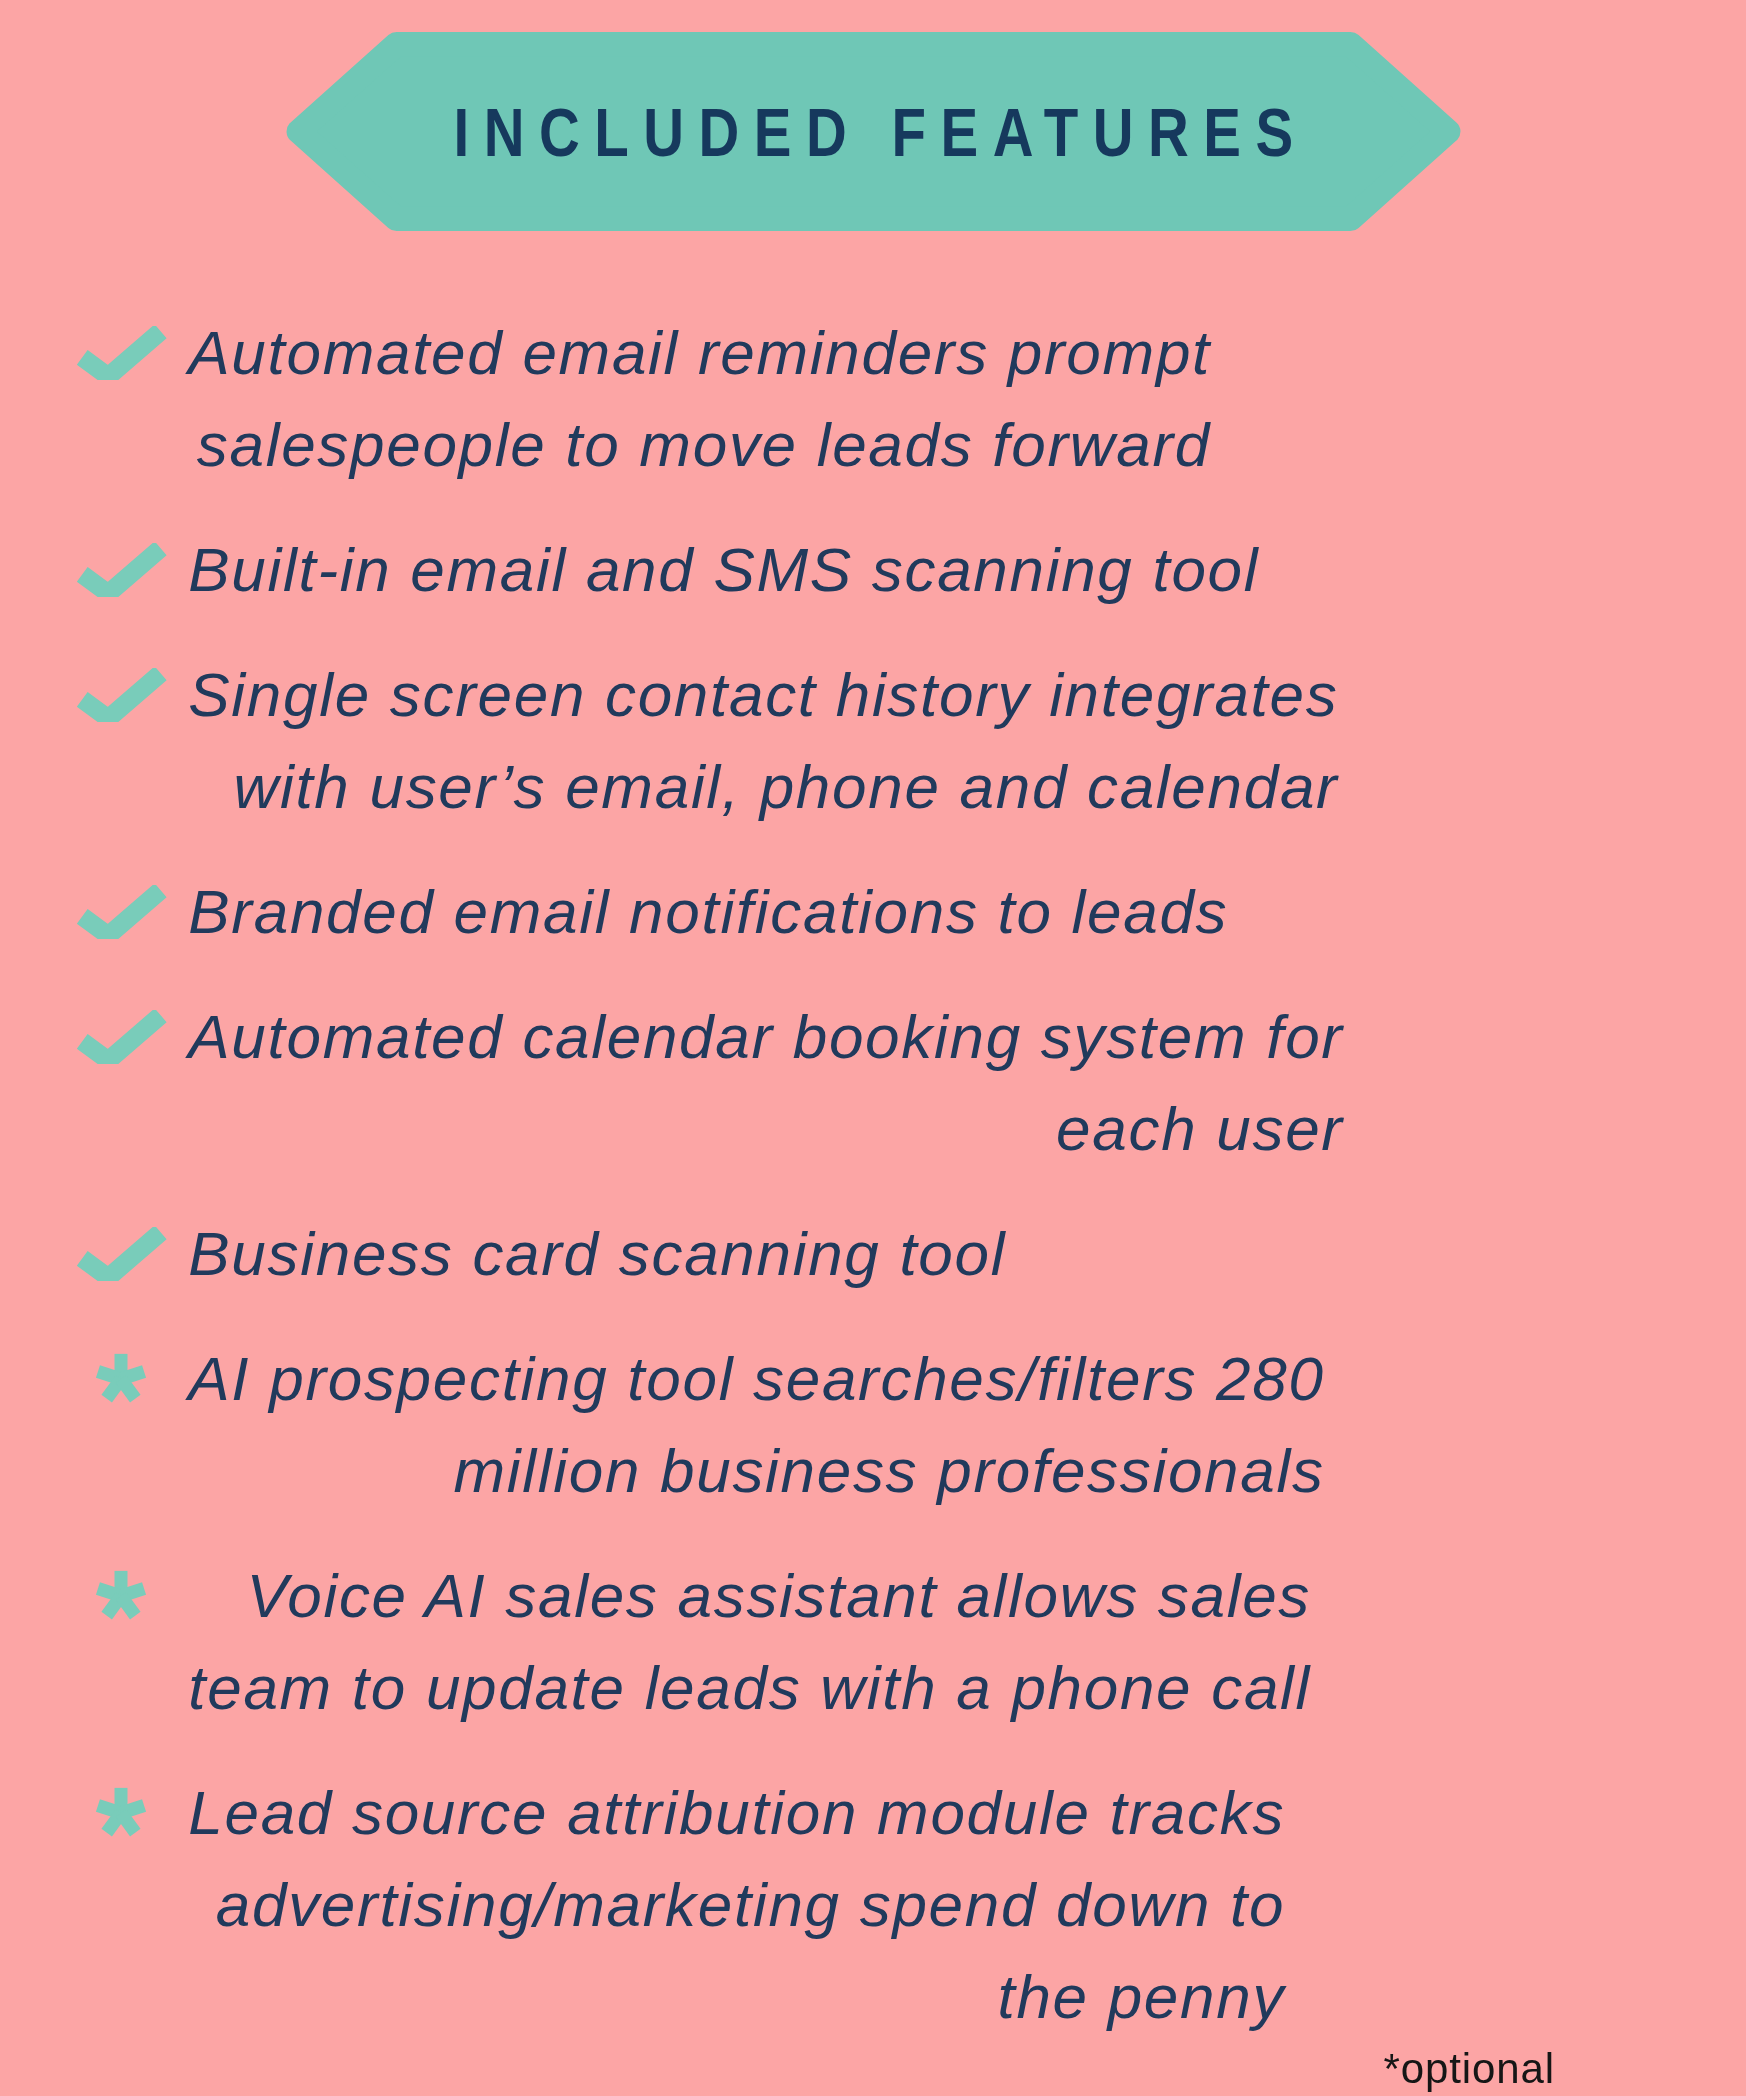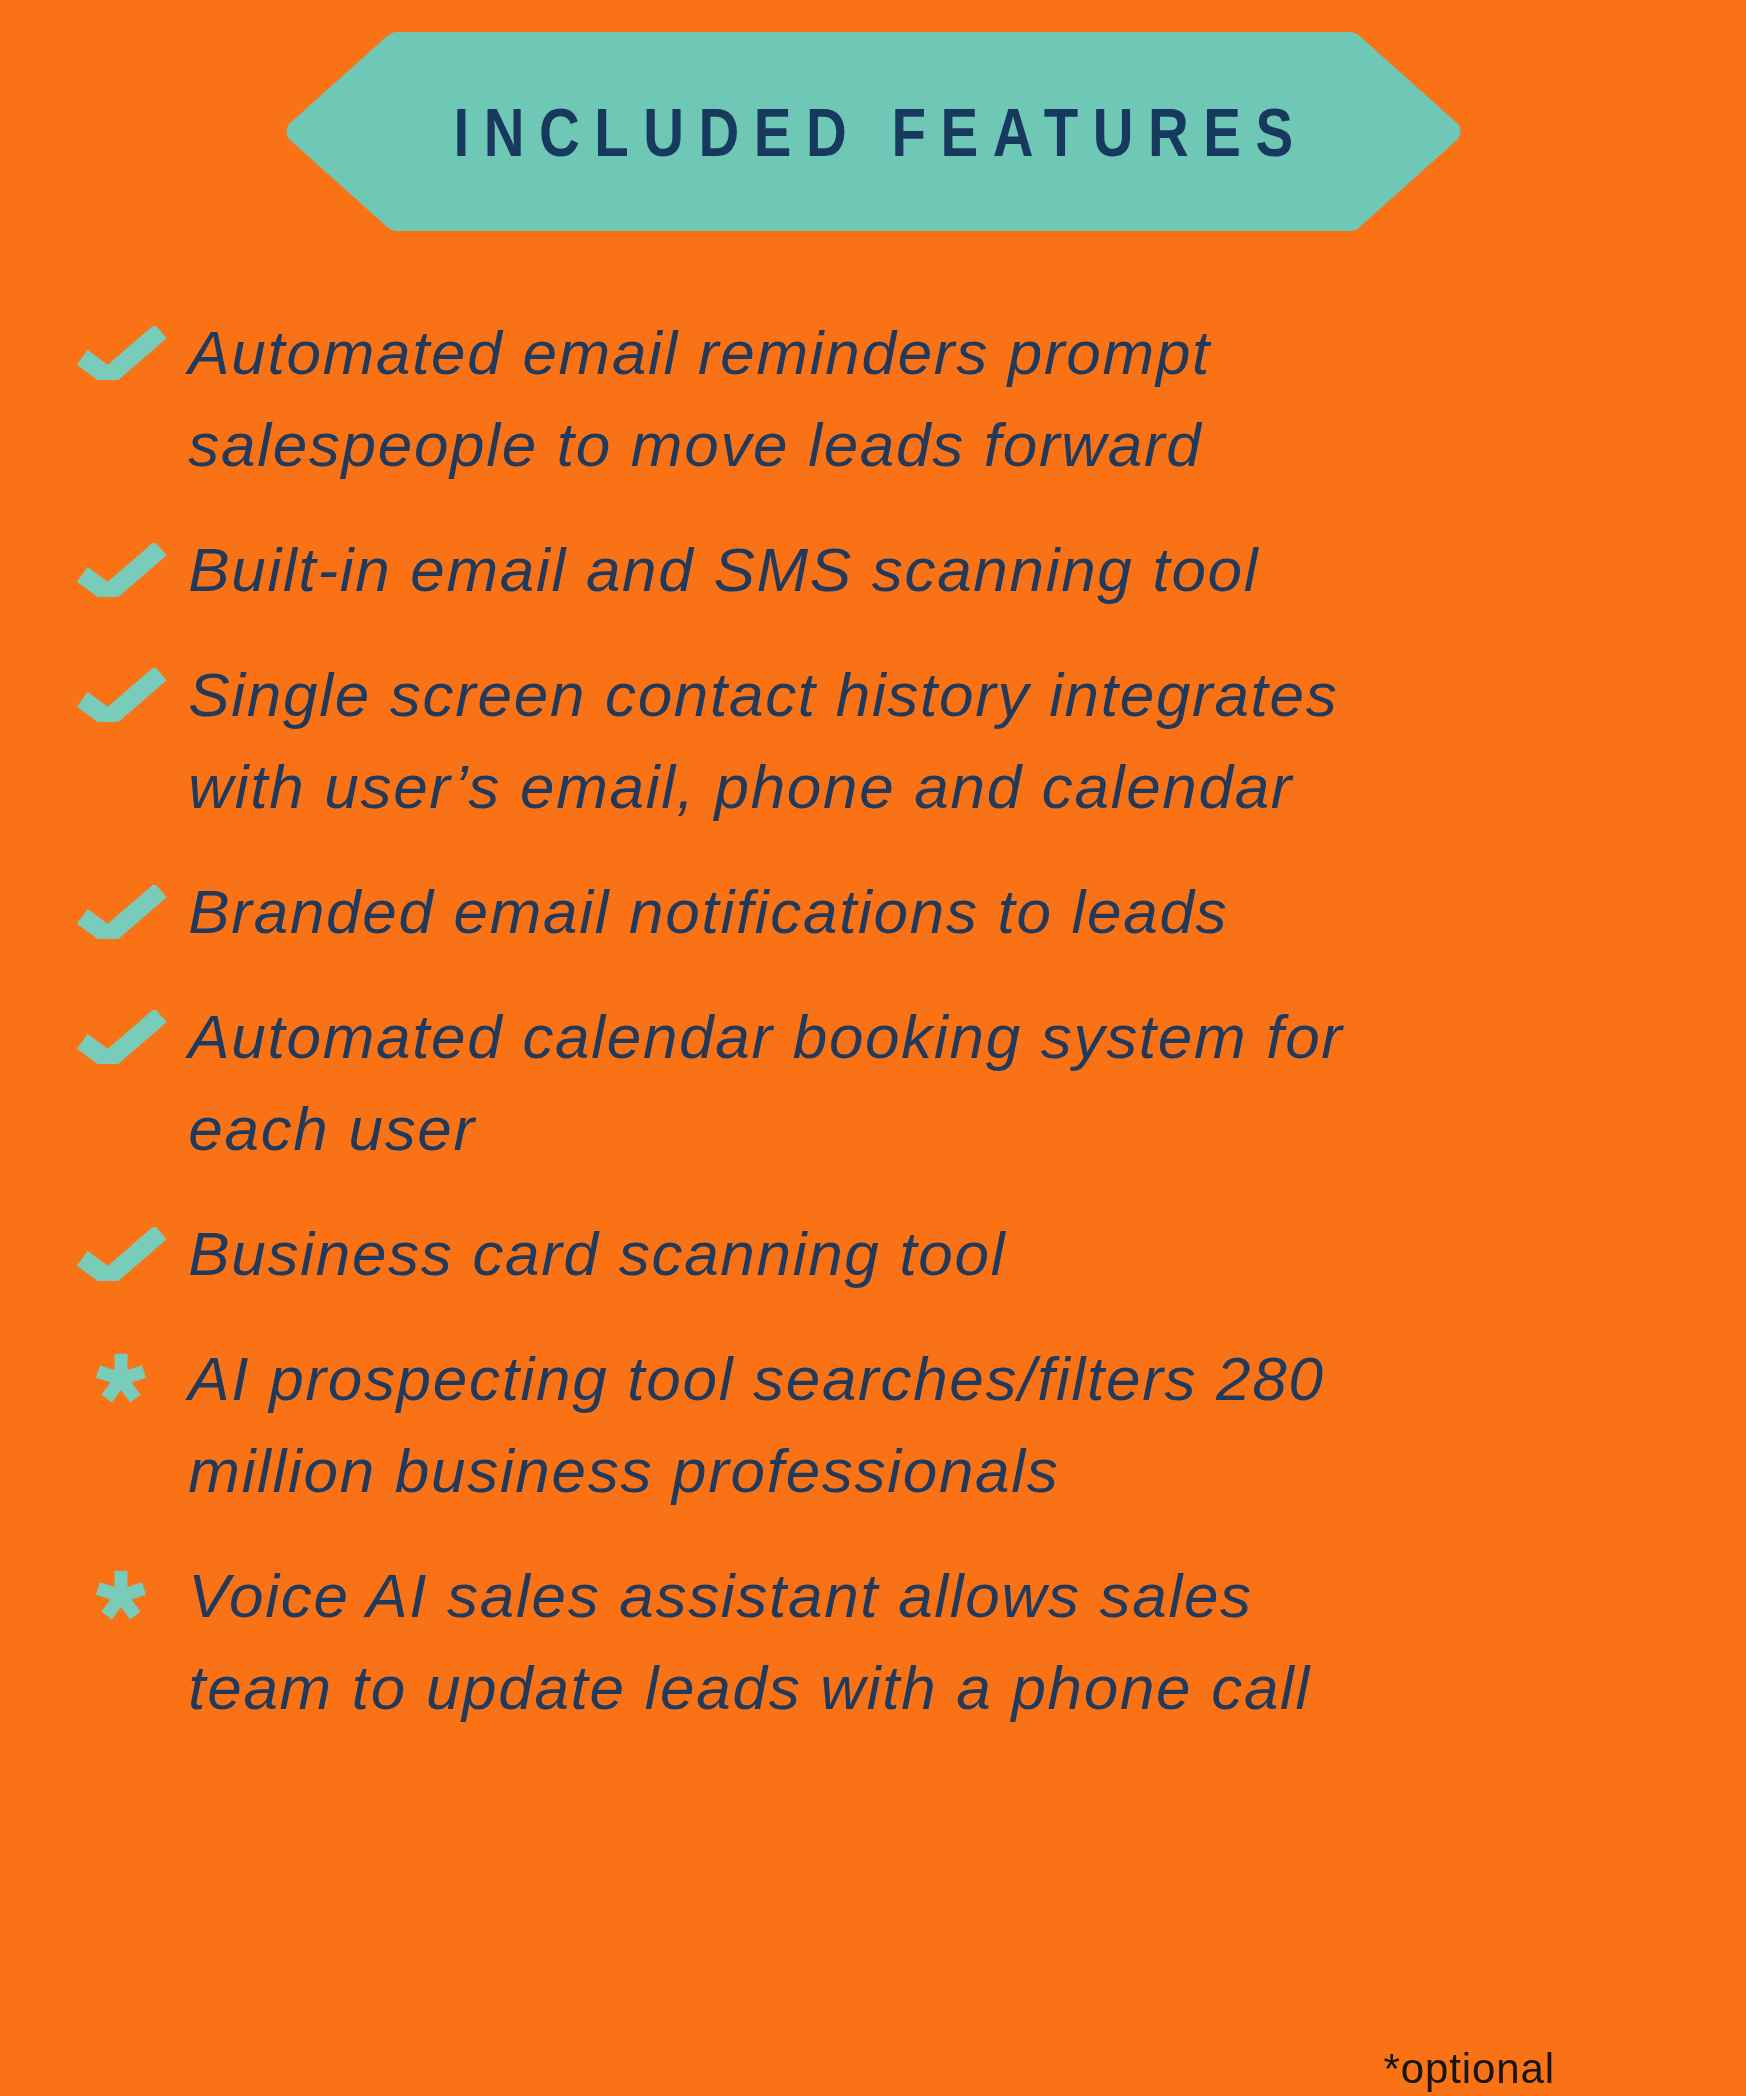--- a/index.html
+++ b/index.html
@@ -1,21 +1,22 @@
 <!DOCTYPE html>
 <html style="--banner-bg: #6fc7b6; --banner-text: #16395d; --accent: #79ccba; --body-text: #213a5c; --footnote-text: #161616;font-size:14px"><head>
 <meta charset="utf-8">
 <style>
   html,body { margin:0; padding:0; background:#ffffff; }
   .canvas {
     position:relative;
     width:1747px; height:2096px;
-    background:#f97316;
+    background:#fca5a5;
     font-family:"Liberation Sans", sans-serif;
     overflow:hidden;
+    text-align:right;
   }
 
   
   .banner { position:absolute; left:286px; top:32px; width:1175px; height:199px; }
   .banner svg { position:absolute; left:0; top:0; width:100%; height:100%; }
   .hex { fill:var(--banner-bg); stroke:var(--banner-bg); stroke-width:28px; stroke-linejoin:round; }
   .banner-label-wrap {
     position:absolute; inset:0;
     display:flex; align-items:center; justify-content:center;
   }
@@ -149,19 +150,33 @@
           <line x1="30" y1="31" x2="3.4" y2="22.3"></line>
           <line x1="30" y1="31" x2="56.6" y2="22.3"></line>
           <line x1="30" y1="31" x2="13.5" y2="53.7"></line>
           <line x1="30" y1="31" x2="46.5" y2="53.7"></line>
         </svg>
       </span>
       <span class="item-text">Voice AI sales assistant allows sales
 team to update leads with a phone call</span>
     </div>
 
+    <div class="item">
+      <span class="item-icon">
+        <svg class="asterisk-svg" width="52" height="54" viewBox="0 0 60 62">
+          <line x1="30" y1="31" x2="30" y2="2"></line>
+          <line x1="30" y1="31" x2="3.4" y2="22.3"></line>
+          <line x1="30" y1="31" x2="56.6" y2="22.3"></line>
+          <line x1="30" y1="31" x2="13.5" y2="53.7"></line>
+          <line x1="30" y1="31" x2="46.5" y2="53.7"></line>
+        </svg>
+      </span>
+      <span class="item-text">Lead source attribution module tracks
+advertising/marketing spend down to
+the penny</span>
+    </div>
 
   </div>
 
   <div class="footnote">*optional</div>
 
 </div>
 
 
 </body></html>

